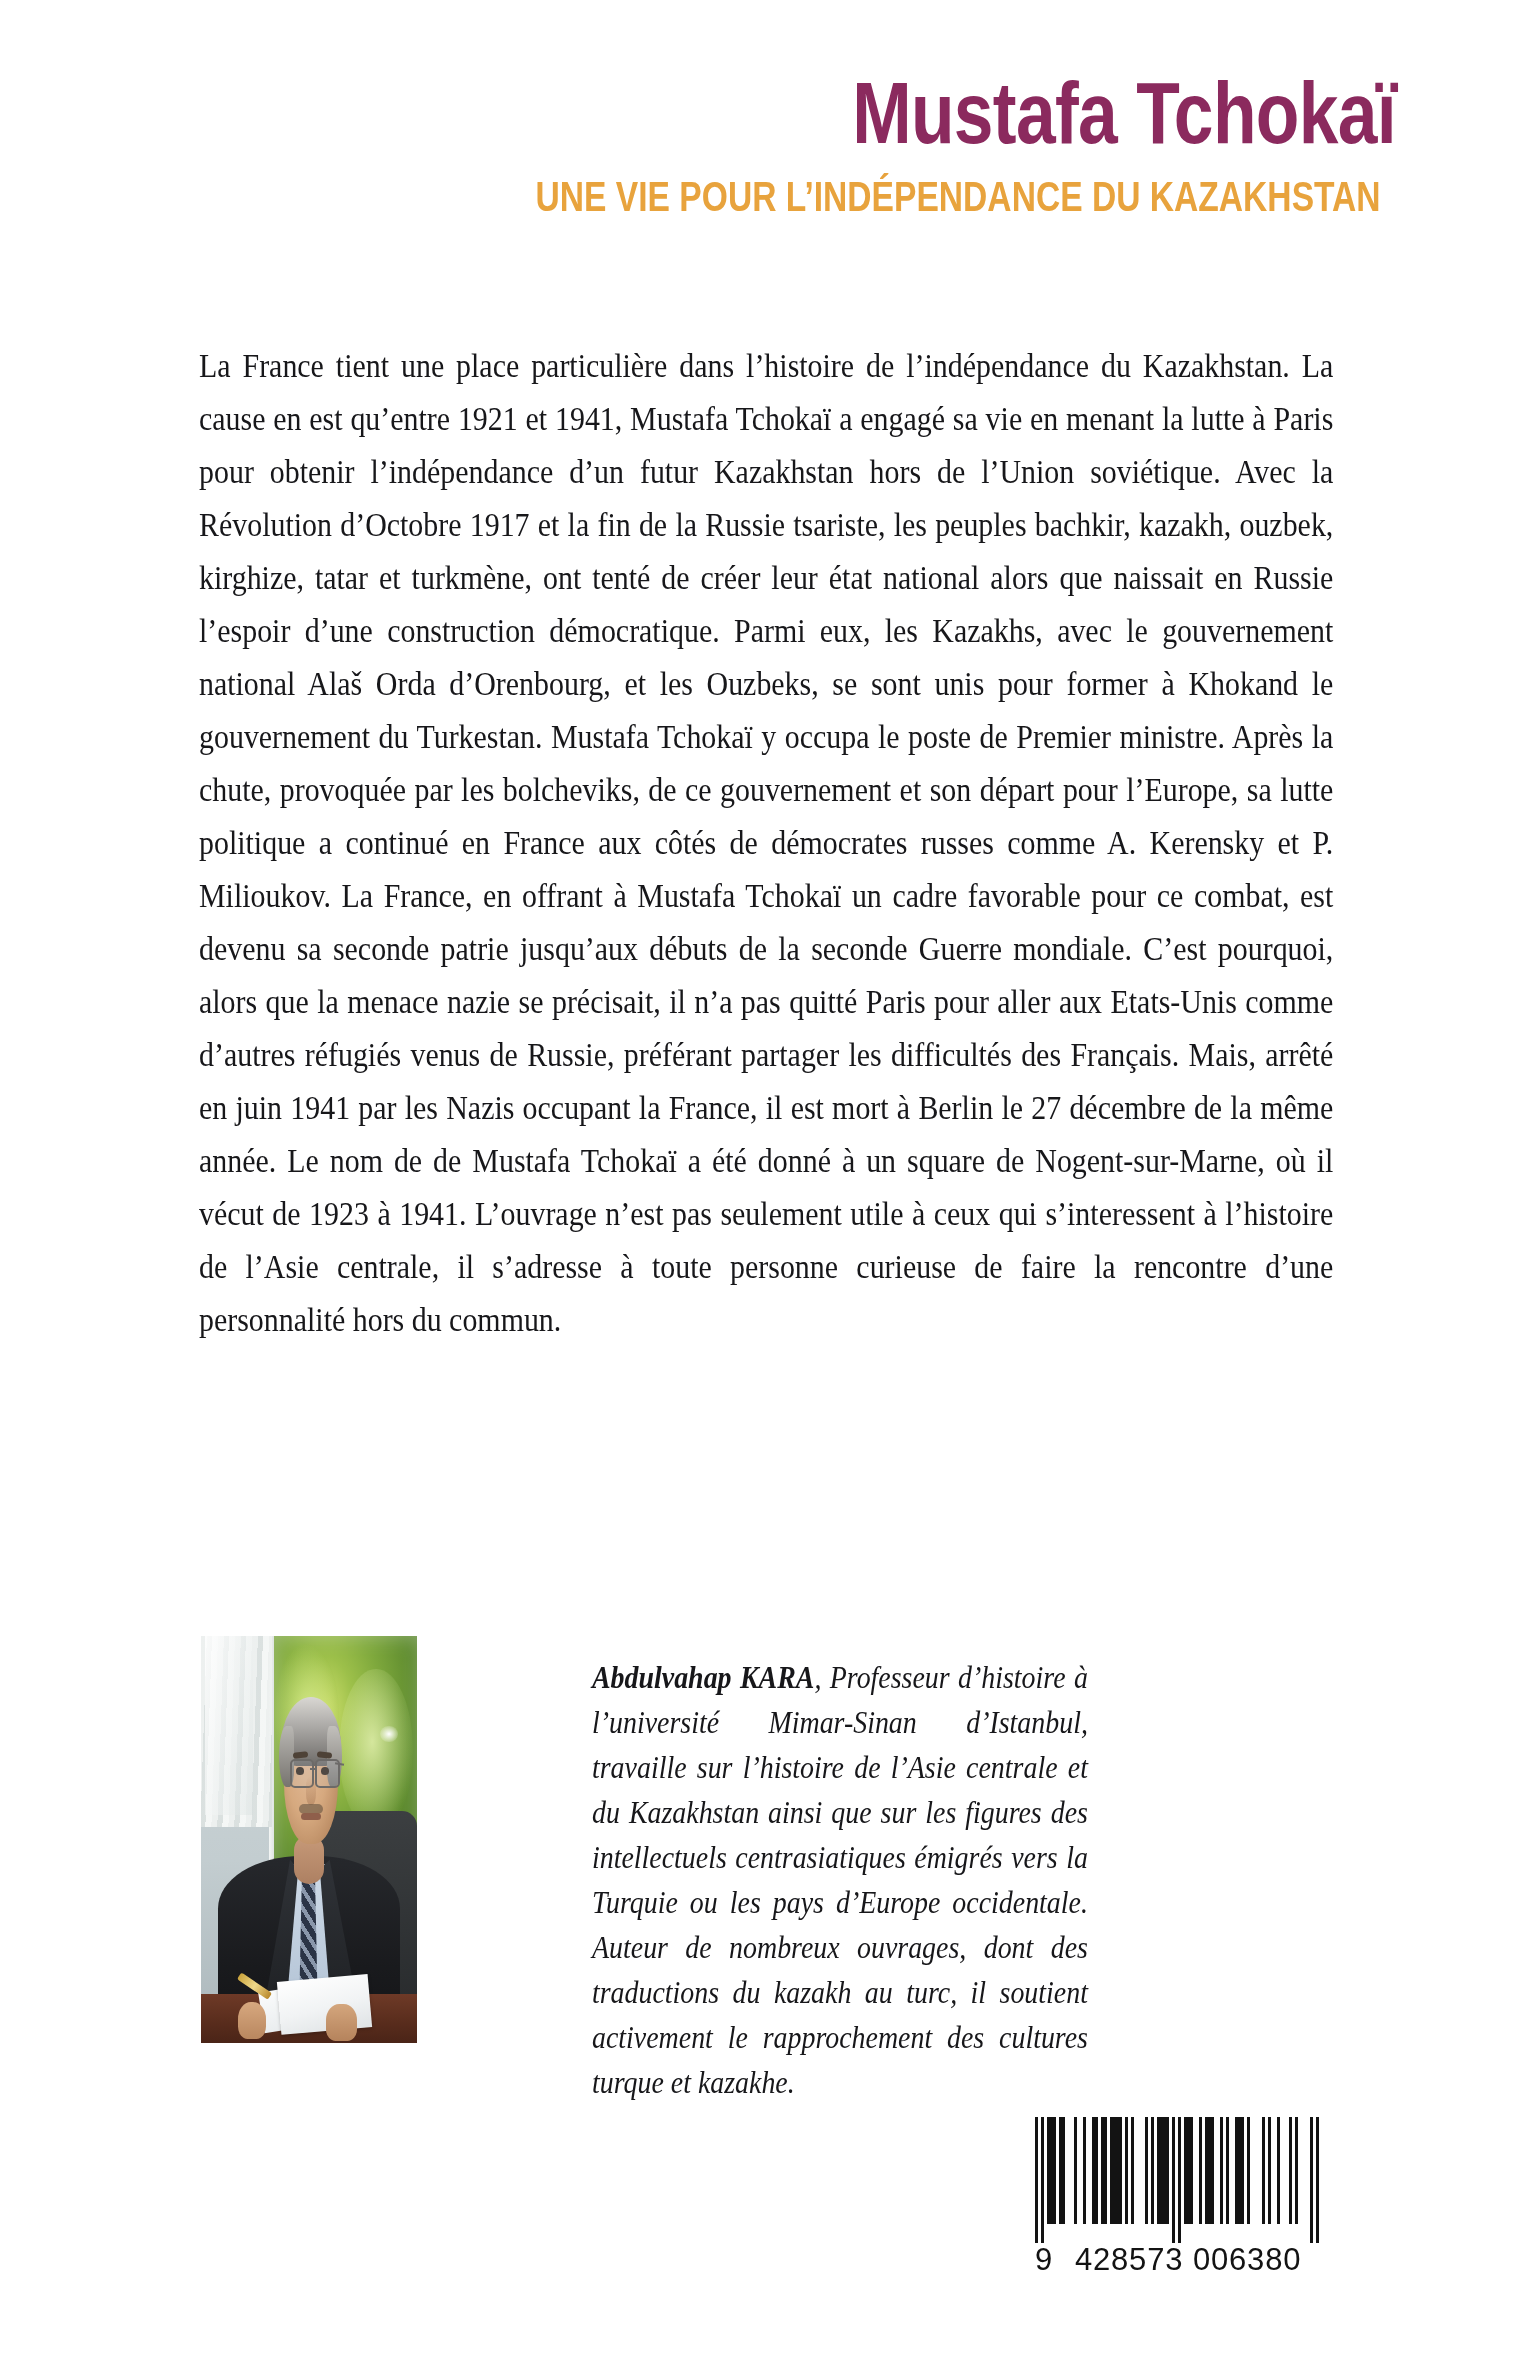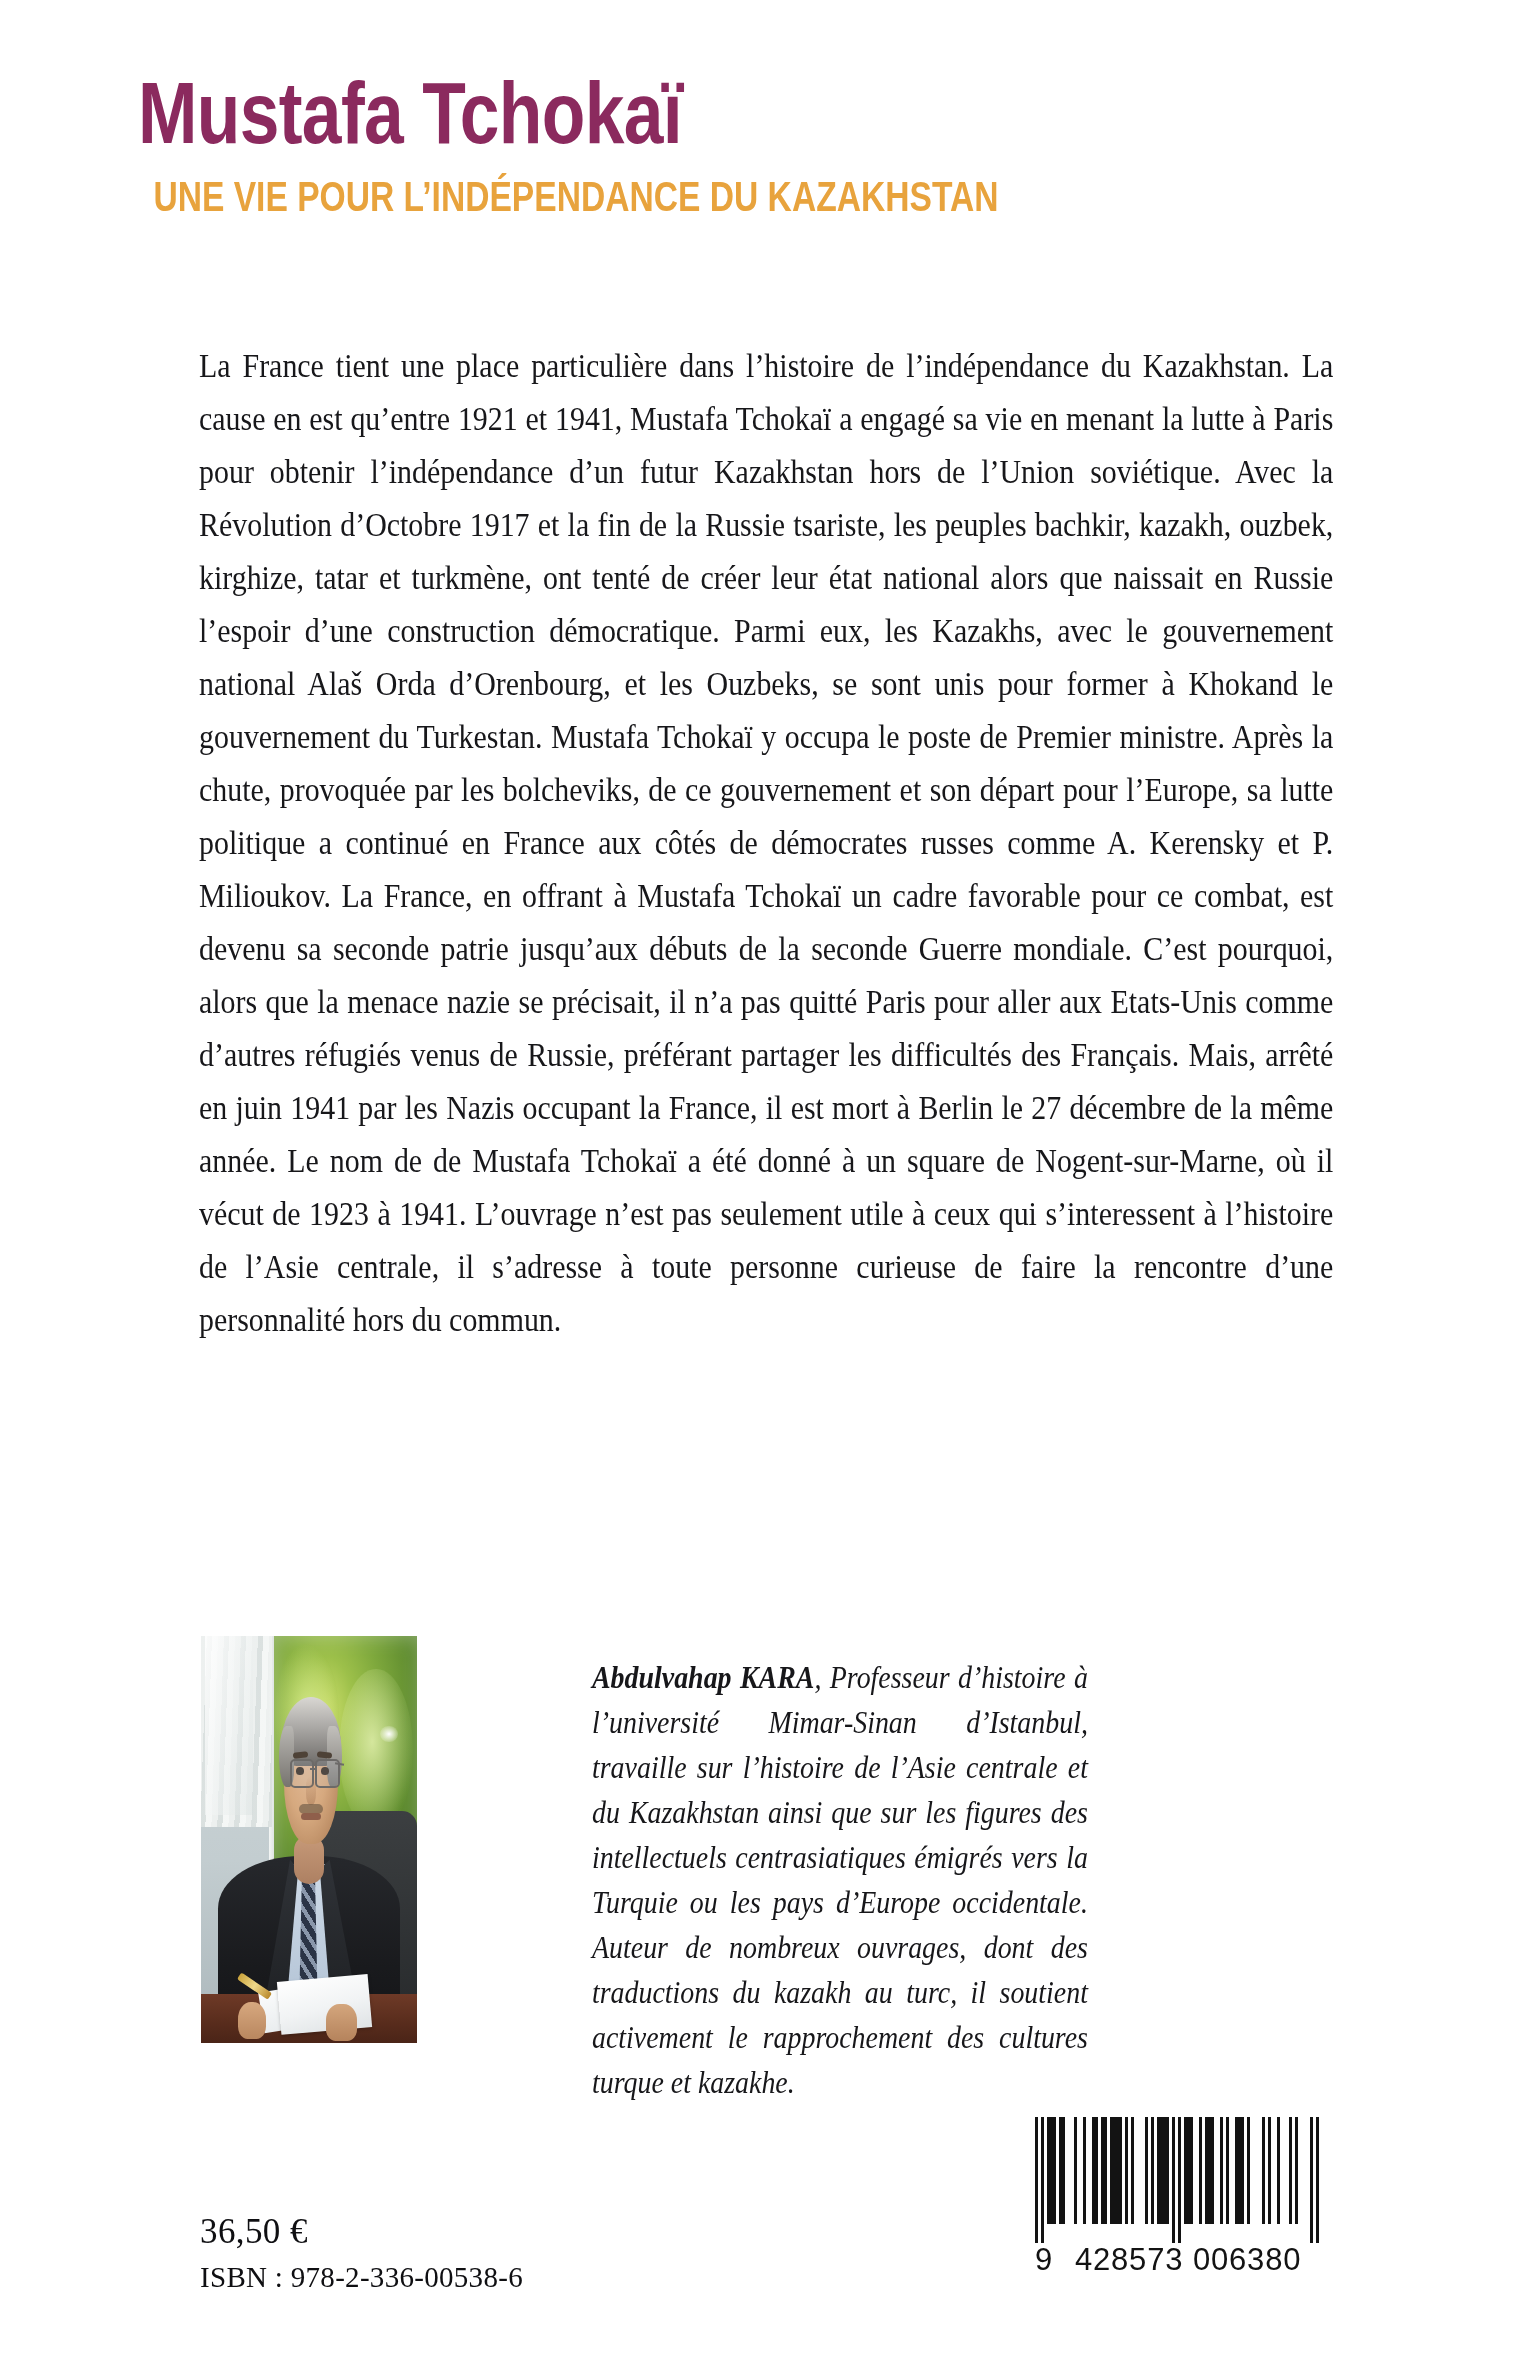--- a/index.html
+++ b/index.html
@@ -20,21 +20,21 @@
     inset: 0;
     background: #ffffff;
   }
 
   
   .title-block {
     position: absolute;
     left: 0;
     right: 0;
     top: 69px;
-    text-align: left;
+    text-align: right;
   }
   .book-title {
     font-family: "Liberation Sans Narrow", "Liberation Sans", sans-serif;
     font-weight: 700;
     font-size: 87px;
     line-height: 1.0;
     letter-spacing: -0.8px;
     color: #8b2a5e;
     transform: scaleX(0.82);
     transform-origin: center;
@@ -397,24 +397,20 @@
       <div class="ph ph-paper2"></div>
       <div class="ph ph-paper"></div>
       <div class="ph ph-pen"></div>
       <div class="ph ph-hand-l"></div>
       <div class="ph ph-hand-r"></div>
     </div>
 
     <div class="author-bio"><b>Abdulvahap KARA</b><span>, Professeur d’histoire à l’université Mimar-Sinan d’Istanbul, travaille sur l’histoire de l’Asie centrale et du Kazakhstan ainsi que sur les figures des intellectuels centrasiatiques émigrés vers la Turquie ou les pays d’Europe occidentale. Auteur de nombreux ouvrages, dont des traductions du kazakh au turc, il soutient activement le rapprochement des cultures turque et kazakhe.</span></div>
   </div>
 
-  <div class="footer-left">
-    <div class="price">36,50 €</div>
-    <div class="isbn">ISBN : 978-2-336-00538-6</div>
-  </div>
 
   <div class="barcode-wrap">
     <div class="barcode-bars" id="barcode-bars">
         <i style="left: 0px; width: 2.7px; height: 126px;"></i>
         <i style="left: 6px; width: 2.7px; height: 126px;"></i>
         <i style="left: 12px; width: 8.7px; height: 107px;"></i>
         <i style="left: 24px; width: 5.7px; height: 107px;"></i>
         <i style="left: 39px; width: 2.7px; height: 107px;"></i>
         <i style="left: 48px; width: 2.7px; height: 107px;"></i>
         <i style="left: 57px; width: 5.7px; height: 107px;"></i>

